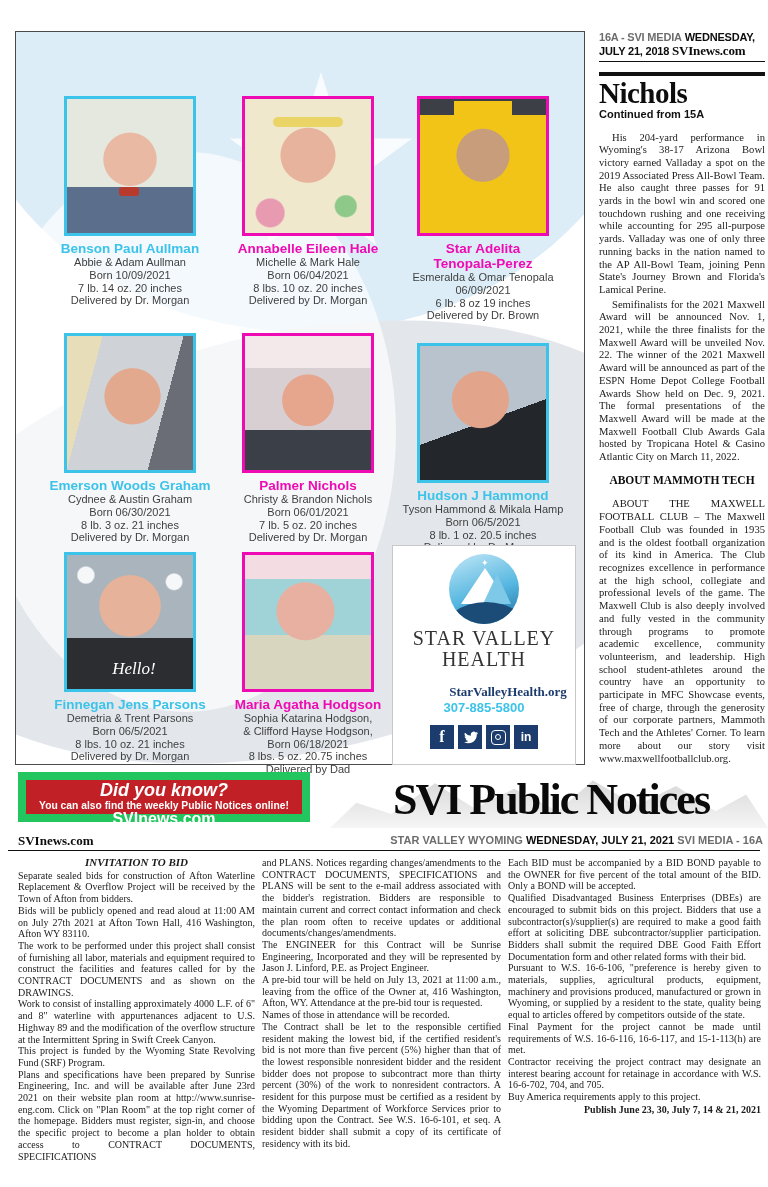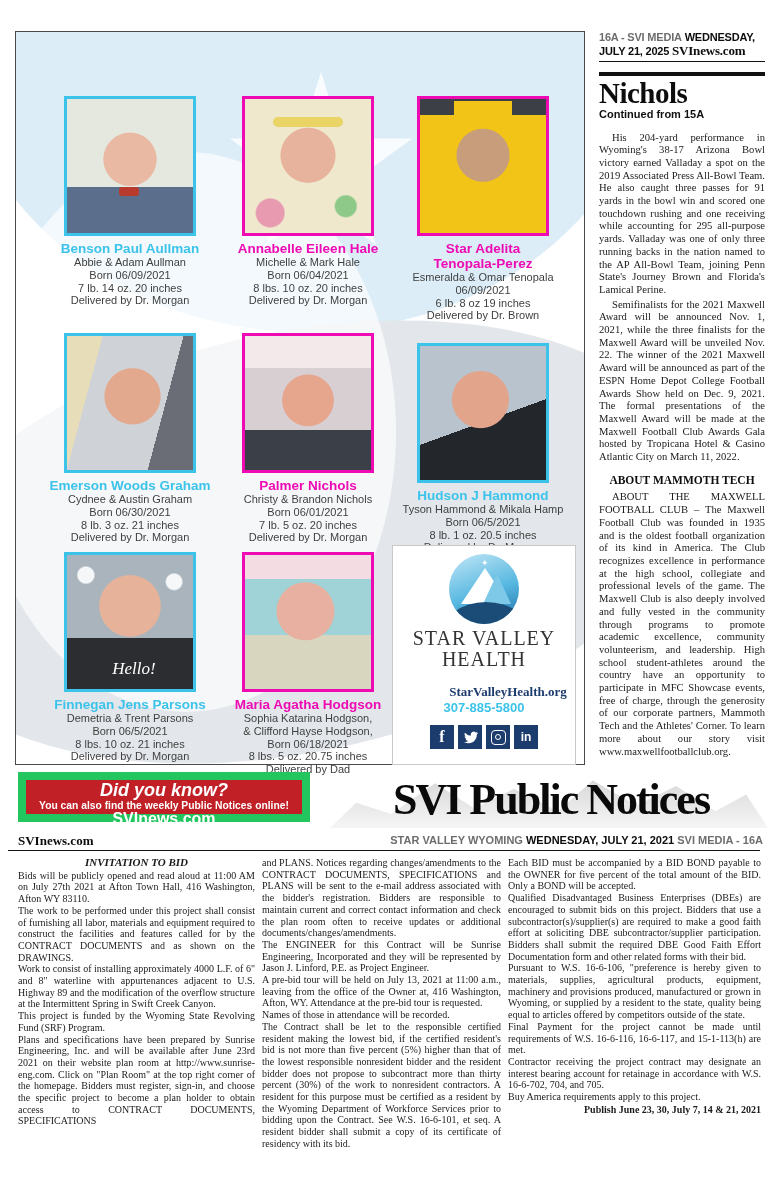--- a/index.html
+++ b/index.html
@@ -88,21 +88,21 @@
   .mast-site{font-family:"Liberation Serif",serif;font-weight:bold;font-size:13px;color:#0d0d0d;}
   .mast-rule{border-bottom:1.5px solid #111;margin-top:3px;}
   .thick-rule{height:3.5px;background:#111;margin-top:10px;}
   .val-title{font-family:"Liberation Serif",serif;font-weight:bold;font-size:29px;color:#0d0d0d;
        margin-top:2px;letter-spacing:-0.5px;line-height:30px;}
   .val-cont{font-size:11px;font-weight:bold;color:#111;margin-top:0px;}
   .val-body{margin-top:12px;font-family:"Liberation Serif",serif;font-size:10.6px;line-height:12.7px;
        text-align:justify;color:#1a1a1a;}
   .val-body p{margin:0 0 2px 0;text-indent:13px;}
   .about-h{font-family:"Liberation Serif",serif;font-weight:bold;font-size:11.5px;text-align:center;
-       margin:10px 0 5px 0;color:#0d0d0d;}
+       margin:10px 0 12px 0;color:#0d0d0d;}
 
   
   .dyk{position:absolute;left:18px;top:772px;width:292px;height:50px;background:#c02026;
        border:8px solid #22c55e;color:#fff;text-align:center;box-sizing:border-box;}
   .dyk-title{font-style:italic;font-weight:bold;font-size:18px;line-height:19px;margin-top:1px;}
   .dyk-line{font-size:10.3px;font-weight:bold;line-height:11px;}
   .dyk-site{font-size:16px;font-weight:bold;line-height:15px;}
 
   .pn-head{position:absolute;left:330px;top:766px;width:438px;height:62px;overflow:hidden;}
   .pn-mtn{position:absolute;left:0;top:6px;width:438px;height:56px;opacity:.8;
@@ -133,21 +133,21 @@
     <div class="wm-arc"></div>
     <div class="wm-swoosh"></div>
     <div class="wm-swoosh2"></div>
     <div class="wm-star"></div>
   </div>
 
   <div class="cell" style="left:42px;top:96px">
     <div class="photo ph0 acc-cyan"></div>
     <div class="bname n-cyan">Benson Paul Aullman</div>
     <div class="binfo">Abbie &amp; Adam Aullman</div>
-    <div class="binfo">Born 06/09/2021</div>
+    <div class="binfo">Born 10/09/2021</div>
     <div class="binfo">7 lb. 14 oz. 20 inches</div>
     <div class="binfo">Delivered by Dr. Morgan</div>
   </div>
   <div class="cell" style="left:220px;top:96px">
     <div class="photo ph1 acc-mag"></div>
     <div class="bname n-mag">Annabelle Eileen Hale</div>
     <div class="binfo">Michelle &amp; Mark Hale</div>
     <div class="binfo">Born 06/04/2021</div>
     <div class="binfo">8 lbs. 10 oz. 20 inches</div>
     <div class="binfo">Delivered by Dr. Morgan</div>
@@ -233,21 +233,21 @@
       <span class="sq">
           <span class="inin">in</span>
         </span>
     </div>
   </div>
 
   <div class="rcol">
     <div class="mast">
       <span class="gray">16A - SVI MEDIA</span>
       <span class="blk">WEDNESDAY,</span><br>
-      <span class="blk">JULY 21, 2025</span>
+      <span class="blk">JULY 21, 2018</span>
       <span class="mast-site">SVInews.com</span>
       <div class="mast-rule"></div>
     </div>
     <div class="thick-rule"></div>
     <div class="val-title">Nichols</div>
     <div class="val-cont">Continued from 15A</div>
     <div class="val-body">
       <p>His 204-yard performance in Wyoming's 38-17 Arizona Bowl victory earned Valladay a spot on the 2019 Associated Press All-Bowl Team. He also caught three passes for 91 yards in the bowl win and scored one touchdown rushing and one receiving while accounting for 295 all-purpose yards. Valladay was one of only three running backs in the nation named to the AP All-Bowl Team, joining Penn State's Journey Brown and Florida's Lamical Perine.</p>
       <p>Semifinalists for the 2021 Maxwell Award will be announced Nov. 1, 2021, while the three finalists for the Maxwell Award will be unveiled Nov. 22.  The winner of the 2021 Maxwell Award will be announced as part of the ESPN Home Depot College Football Awards Show held on Dec. 9, 2021. The formal presentations of the Maxwell Award will be made at the Maxwell Football Club Awards Gala hosted by Tropicana Hotel &amp; Casino Atlantic City on March 11, 2022.</p>
       <div class="about-h">ABOUT MAMMOTH TECH</div>
@@ -271,20 +271,21 @@
     <span class="right">
       <span class="gray">STAR VALLEY WYOMING</span>
       <span class="blk">WEDNESDAY, JULY 21, 2021</span>
       <span class="gray">SVI MEDIA - 16A</span>
     </span>
   </div>
   <div class="pn-rule"></div>
 
   <div class="ncol c1">
     <div class="ncol-h">INVITATION TO BID</div>
+    <p>Separate sealed bids for construction of  Afton Waterline Replacement &amp; Overflow Project will be received by the Town of Afton  from bidders.</p>
     <p>Bids will be publicly opened and read aloud at  11:00 AM on July 27th 2021 at Afton Town Hall, 416 Washington, Afton WY 83110.</p>
     <p>The work to be performed under this project shall consist of furnishing all labor, materials and equipment required to construct the facilities and features called for by the CONTRACT DOCUMENTS and as shown on the DRAWINGS.</p>
     <p>Work to consist of installing approximately 4000 L.F. of 6" and  8" waterline with appurtenances adjacent to U.S. Highway 89 and the modification of the overflow structure at the Intermittent Spring in Swift Creek Canyon.</p>
     <p>This project is funded by the Wyoming State Revolving Fund (SRF) Program.</p>
     <p>Plans and specifications have been prepared by Sunrise Engineering, Inc. and will be available after June 23rd 2021 on their website plan room at http://www.sunrise-eng.com. Click on "Plan Room" at the top right corner of the homepage. Bidders must register, sign-in, and choose the specific project to become a plan holder to obtain access to CONTRACT DOCUMENTS, SPECIFICATIONS</p>
   </div>
   <div class="ncol c2">
     <p>and PLANS. Notices regarding changes/amendments to the CONTRACT DOCUMENTS, SPECIFICATIONS and PLANS will be sent to the e-mail address associated with the bidder's registration. Bidders are responsible to maintain current and correct contact information and check the plan room often to receive updates or additional documents/changes/amendments.</p>
     <p>The ENGINEER for this Contract will be Sunrise Engineering, Incorporated and they will be represented by Jason J. Linford, P.E. as Project Engineer.</p>
     <p>A pre-bid tour will be held on      July 13, 2021      at 11:00      a.m., leaving from the office of the Owner at, 416 Washington, Afton, WY.  Attendance at the pre-bid tour is requested.</p>

